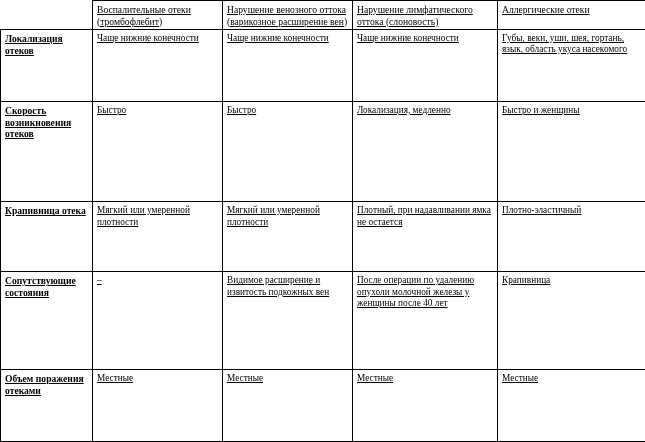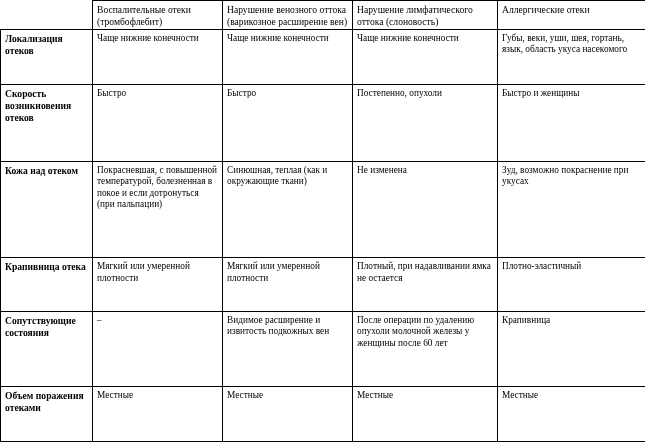--- a/index.html
+++ b/index.html
@@ -20,20 +20,21 @@
     position: relative;
     box-sizing: border-box;
   }
   table.edema-table {
     border-collapse: collapse;
     table-layout: fixed;
     width: 645px;
     height: 442px;
     font-size: 9.3px;
     line-height: 1.22;
+    text-decoration: underline;
   }
   table.edema-table td,
   table.edema-table th {
     border: 1px solid #000000;
     vertical-align: top;
     padding: 3px 4px 2px 4px;
     box-sizing: border-box;
     text-align: left;
     font-weight: normal;
     overflow: hidden;
@@ -88,42 +89,35 @@
         <td class="rowhead">Локализация отеков</td>
         <td>Чаще нижние конечности</td>
         <td>Чаще нижние конечности</td>
         <td>Чаще нижние конечности</td>
         <td>Губы, веки, уши, шея, гортань, язык, область укуса насекомого</td>
       </tr>
       <tr>
         <td class="rowhead">Скорость возникновения отеков</td>
         <td>Быстро</td>
         <td>Быстро</td>
-        <td>Постепенно, опухоли</td>
+        <td>Локализация, медленно</td>
         <td>Быстро и женщины</td>
-      </tr>
-      <tr>
-        <td class="rowhead">Кожа над отеком</td>
-        <td>Покрасневшая, с повышенной температурой, болезненная в покое и если дотронуться (при пальпации)</td>
-        <td>Синюшная, теплая (как и окружающие ткани)</td>
-        <td>Не изменена</td>
-        <td>Зуд, возможно покраснение при укусах</td>
       </tr>
       <tr>
         <td class="rowhead">Крапивница отека</td>
         <td>Мягкий или умеренной плотности</td>
         <td>Мягкий или умеренной плотности</td>
         <td>Плотный, при надавливании ямка не остается</td>
         <td>Плотно-эластичный</td>
       </tr>
       <tr>
         <td class="rowhead">Сопутствующие состояния</td>
         <td>–</td>
         <td>Видимое расширение и извитость подкожных вен</td>
-        <td>После операции по удалению опухоли молочной железы у женщины после 60 лет</td>
+        <td>После операции по удалению опухоли молочной железы у женщины после 40 лет</td>
         <td>Крапивница</td>
       </tr>
       <tr>
         <td class="rowhead">Объем поражения отеками</td>
         <td>Местные</td>
         <td>Местные</td>
         <td>Местные</td>
         <td>Местные</td>
       </tr>
     </tbody>

